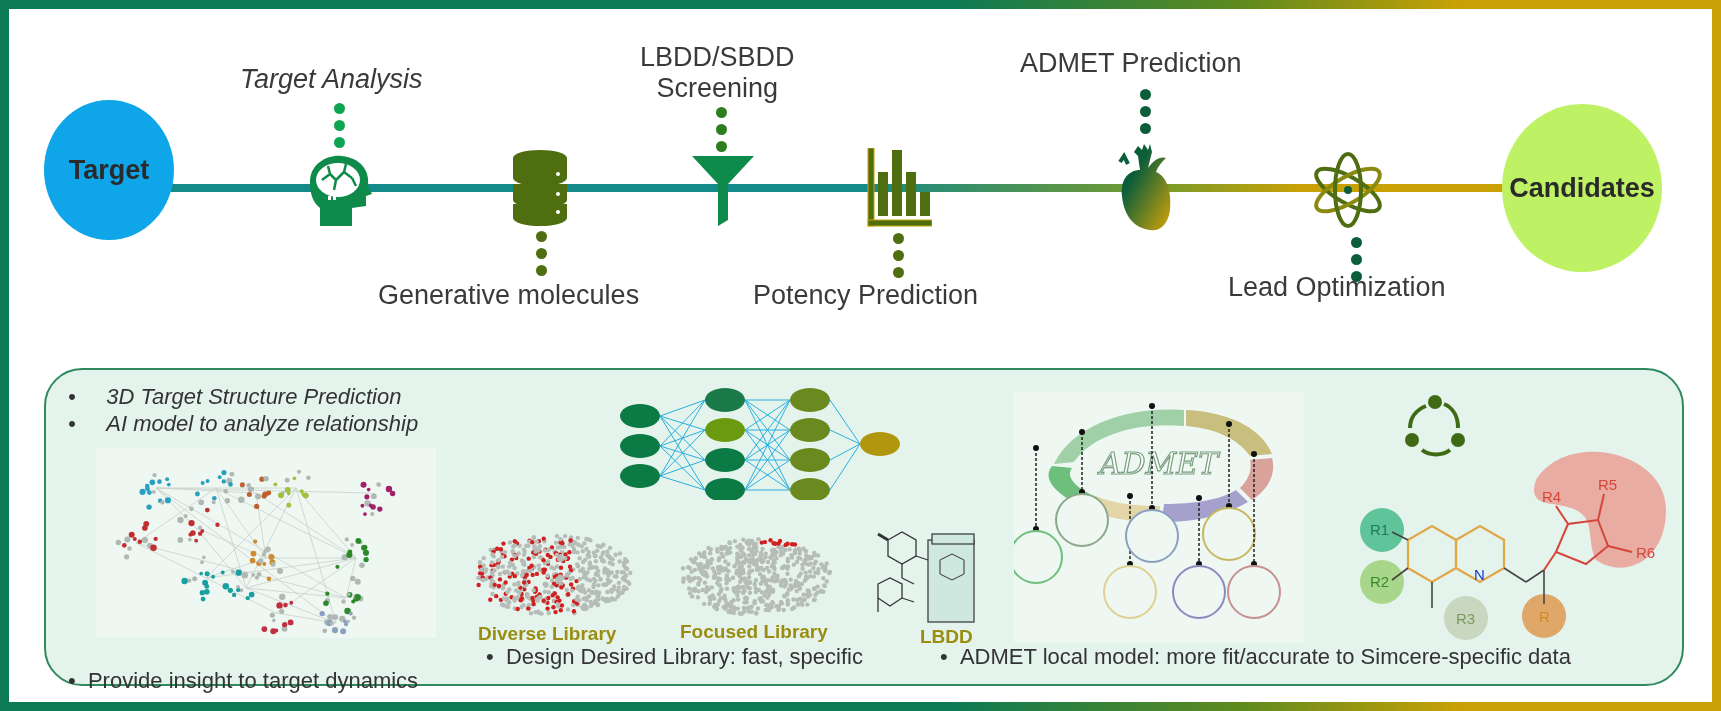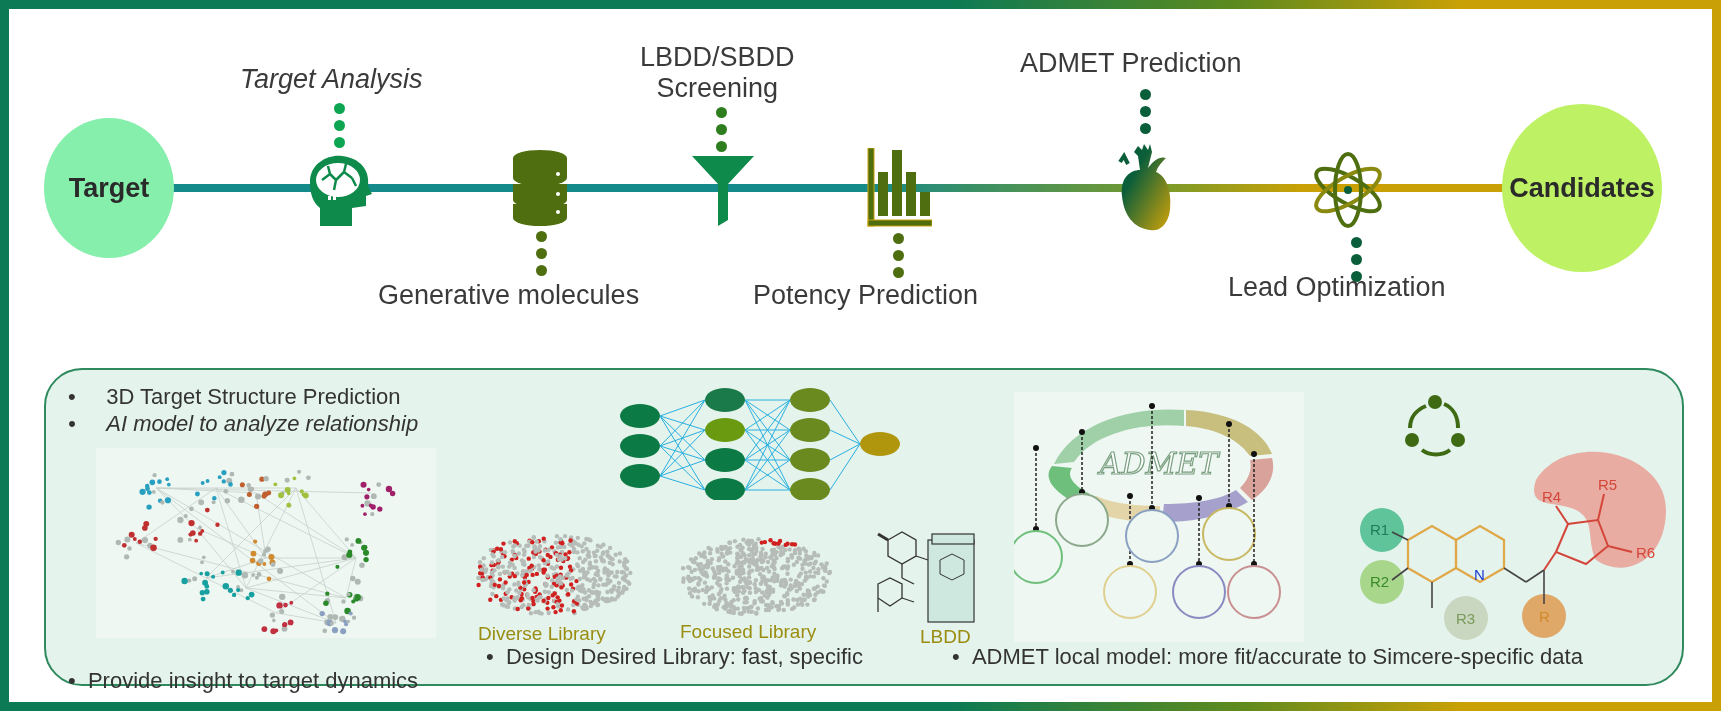--- a/index.html
+++ b/index.html
@@ -5,21 +5,21 @@
   html, body { margin:0; padding:0; }
   body { width:1721px; height:711px; position:relative; overflow:hidden; background:#ffffff; font-family:"Liberation Sans", sans-serif; }
   .frame { position:absolute; left:0; top:0; width:1721px; height:711px; box-sizing:border-box; }
   .frame-border { position:absolute; inset:0; background:linear-gradient(90deg,#0b7a55 0%,#0b7a55 55%,#5e8a1e 72%,#c9a106 85%,#c9a106 100%); }
   .frame-inner { position:absolute; left:9px; top:9px; right:9px; bottom:9px; background:#ffffff; }
   .abs { position:absolute; }
   .step-label { position:absolute; font-size:27px; color:#3a3a3a; white-space:nowrap; text-align:center; line-height:1.15; }
   .circle { position:absolute; border-radius:50%; display:flex; align-items:center; justify-content:center; font-weight:bold; font-size:27px; color:#2a2a2a; }
   .panel { position:absolute; left:44px; top:368px; width:1640px; height:318px; background:#e4f3ec; border:2px solid #2f8a5e; border-radius:38px; box-sizing:border-box; }
   .bullet-text { position:absolute; font-size:22px; color:#333; white-space:nowrap; }
-  .lib-label { position:absolute; font-size:19px; font-weight:normal; color:#9a8d12; white-space:nowrap; }
+  .lib-label { position:absolute; font-size:19px; font-weight:bold; color:#9a8d12; white-space:nowrap; }
   .dot { position:absolute; width:11px; height:11px; border-radius:50%; }
 </style>
 </head>
 <body>
 
 <div class="frame">
   <div class="frame-border"></div>
   <div class="frame-inner"></div>
 </div>
 
@@ -33,21 +33,21 @@
       <stop offset="1" stop-color="#c9a106"></stop>
     </linearGradient>
     <linearGradient id="heartGrad" x1="0" y1="0" x2="1" y2="1">
       <stop offset="0.3" stop-color="#0b5e3a"></stop>
       <stop offset="1" stop-color="#d4a408"></stop>
     </linearGradient>
   </defs>
   <rect x="170" y="184" width="1380" height="8" fill="url(#lineGrad)"></rect>
 </svg>
 
-<div class="circle" style="left:44px;top:118px;width:130px;height:140px;background:#86efac;">
+<div class="circle" style="left:44px;top:100px;width:130px;height:140px;background:#0ea5e9;">
   <span>Target</span>
 </div>
 <div class="circle" style="left:1502px;top:104px;width:160px;height:168px;background:#bef264;">
   <span>Candidates</span>
 </div>
 
 <div class="step-label" style="left:240px;top:64px;font-style:italic;">Target Analysis</div>
 <div class="dot" style="left:334px;top:103px;background:#0ea552"></div>
 <div class="dot" style="left:334px;top:120px;background:#0ea552"></div>
 <div class="dot" style="left:334px;top:137px;background:#0ea552"></div>
@@ -117,21 +117,21 @@
   </g>
   <circle cx="40" cy="40" r="4" fill="#0b5e3a"></circle>
 </svg>
 <div class="dot" style="left:1351px;top:237px;background:#0b5e3a"></div>
 <div class="dot" style="left:1351px;top:254px;background:#0b5e3a"></div>
 <div class="dot" style="left:1351px;top:271px;background:#0b5e3a"></div>
 <div class="step-label" style="left:1228px;top:272px;">Lead  Optimization</div>
 
 <div class="panel"></div>
 
-<div class="bullet-text" style="left:68px;top:384px;">•&nbsp;&nbsp;&nbsp;&nbsp;&nbsp;<span>3D Target Structure Prediction</span></div>
+<div class="bullet-text" style="left:68px;top:384px;font-style:italic;">•&nbsp;&nbsp;&nbsp;&nbsp;&nbsp;<span>3D Target Structure Prediction</span></div>
 <div class="bullet-text" style="left:68px;top:411px;font-style:italic;">•&nbsp;&nbsp;&nbsp;&nbsp;&nbsp;<span>AI model to analyze relationship</span></div>
 
 <svg class="abs" style="left:96px;top:448px;background:#eef7f2" width="340" height="190" id="netgraph">
     <line x1="60" y1="40" x2="160" y2="45" stroke="#c8d0cc" stroke-width="0.8"></line>
     <line x1="60" y1="40" x2="100" y2="80" stroke="#c8d0cc" stroke-width="0.8"></line>
     <line x1="60" y1="40" x2="240" y2="175" stroke="#c8d0cc" stroke-width="0.8"></line>
     <line x1="120" y1="40" x2="170" y2="110" stroke="#c8d0cc" stroke-width="0.8"></line>
     <line x1="120" y1="40" x2="150" y2="140" stroke="#c8d0cc" stroke-width="0.8"></line>
     <line x1="200" y1="40" x2="60" y2="40" stroke="#c8d0cc" stroke-width="0.8"></line>
     <line x1="200" y1="40" x2="150" y2="140" stroke="#c8d0cc" stroke-width="0.8"></line>
@@ -1554,13 +1554,13 @@
   <text x="110" y="184" font-size="15" fill="#7a9a5a">R3</text>
   <text x="193" y="182" font-size="15" fill="#d08a2a">R</text>
   <text x="196" y="62" font-size="15" fill="#d4463a">R4</text>
   <text x="252" y="50" font-size="15" fill="#d4463a">R5</text>
   <text x="290" y="118" font-size="15" fill="#d4463a">R6</text>
   <text x="128" y="140" font-size="15" fill="#1a3ad0">N</text>
 </svg>
 
 <div class="bullet-text" style="left:68px;top:644px;margin-top:24px;">•&nbsp;&nbsp;<span>Provide insight to target dynamics</span></div>
 <div class="bullet-text" style="left:486px;top:644px;">•&nbsp;&nbsp;<span>Design Desired Library: fast, specific</span></div>
-<div class="bullet-text" style="left:940px;top:644px;margin-left:12px;">•&nbsp;&nbsp;<span>ADMET local model: more fit/accurate to Simcere-specific data</span></div>
+<div class="bullet-text" style="left:940px;top:644px;">•&nbsp;&nbsp;<span>ADMET local model: more fit/accurate to Simcere-specific data</span></div>
 
 </body></html>

